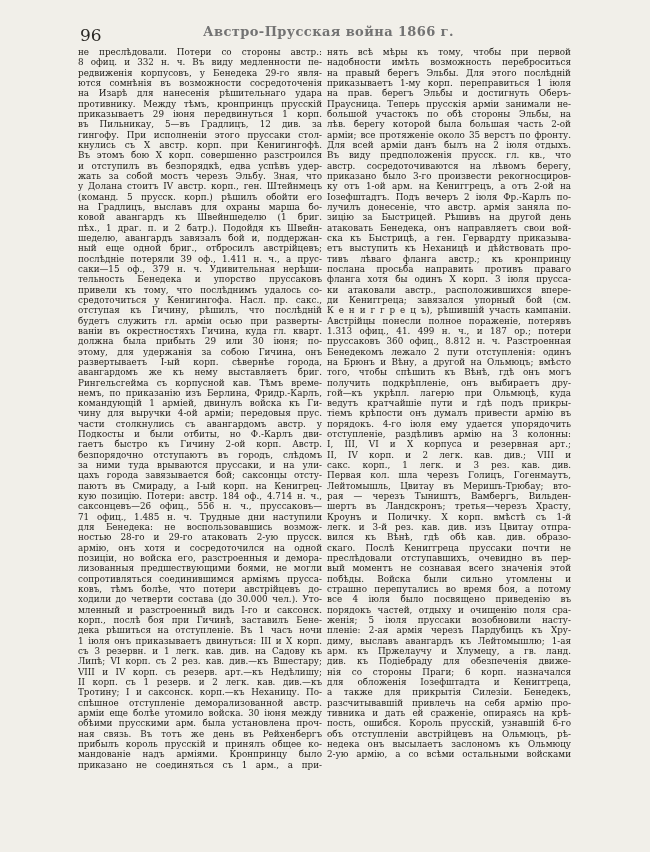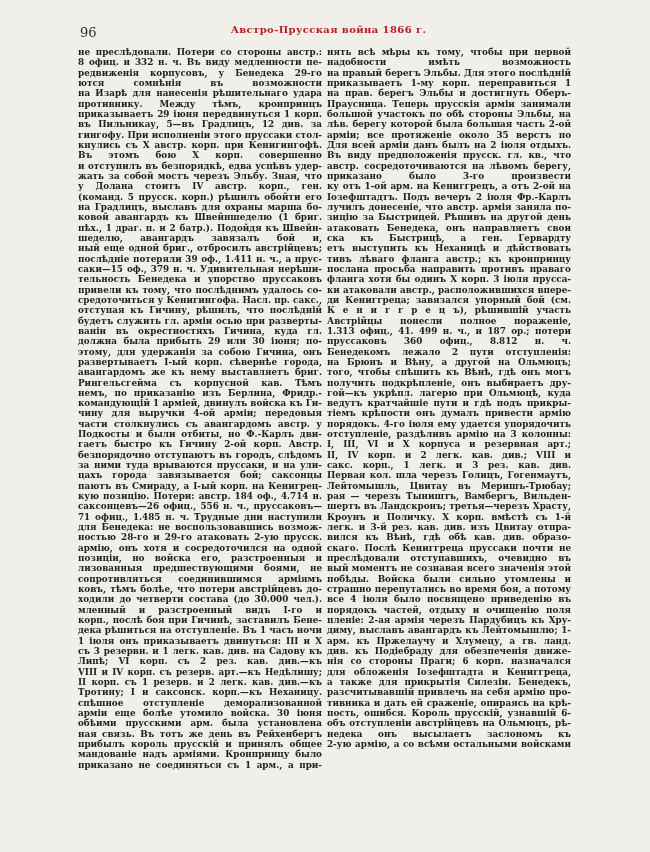--- a/index.html
+++ b/index.html
@@ -20,39 +20,38 @@
     position: absolute;
     top: 24px;
     left: 78px;
     width: 501px;
     height: 16px;
   }
   .page-number {
     position: absolute;
     left: 2px;
     top: 1px;
-    font-size: 13px;
+    font-size: 17px;
     color: #2a2824;
   }
   .running-title {
     display: block;
     text-align: center;
     font-weight: bold;
-    font-size: 10px;
+    font-size: 13px;
     letter-spacing: 0.4px;
-    color: #b91c1c;
+    color: #737373;
   }
   .text-block {
     position: absolute;
     top: 47px;
     left: 78px;
     width: 501px;
     display: flex;
     gap: 5px;
-    font-weight: bold;
   }
   .col {
     width: 244px;
     overflow: hidden;
   }
   .line {
     font-size: 8.8px;
     line-height: 10.33px;
     height: 10.33px;
     text-align: justify;
@@ -191,20 +190,21 @@
         <div class="line">Кроунъ и Поличку. X корп. вмѣстѣ съ 1-й</div>
         <div class="line">легк. и 3-й рез. кав. див. изъ Цвитау отпра-</div>
         <div class="line">вился къ Вѣнѣ, гдѣ обѣ кав. див. образо-</div>
         <div class="line">скаго. Послѣ Кениггреца пруссаки почти не</div>
         <div class="line">преслѣдовали отступавшихъ, очевидно въ пер-</div>
         <div class="line">вый моментъ не сознавая всего значенія этой</div>
         <div class="line">побѣды. Войска были сильно утомлены и</div>
         <div class="line">страшно перепутались во время боя, а потому</div>
         <div class="line">все 4 іюля было посвящено приведенію въ</div>
         <div class="line">порядокъ частей, отдыху и очищенію поля сра-</div>
+        <div class="line">женія; 5 іюля пруссаки возобновили насту-</div>
         <div class="line">пленіе: 2-ая армія черезъ Пардубицъ къ Хру-</div>
         <div class="line">диму, выславъ авангардъ къ Лейтомышлю; 1-ая</div>
         <div class="line">арм. къ Пржелаучу и Хлумецу, а гв. ланд.</div>
         <div class="line">див. къ Подіебраду для обезпеченія движе-</div>
         <div class="line">нія со стороны Праги; 6 корп. назначался</div>
         <div class="line">для обложенія Іозефштадта и Кениггреца,</div>
         <div class="line">а также для прикрытія Силезіи. Бенедекъ,</div>
         <div class="line">разсчитывавшій привлечь на себя армію про-</div>
         <div class="line">тивника и дать ей сраженіе, опираясь на крѣ-</div>
         <div class="line">пость, ошибся. Король прусскій, узнавшій 6-го</div>

